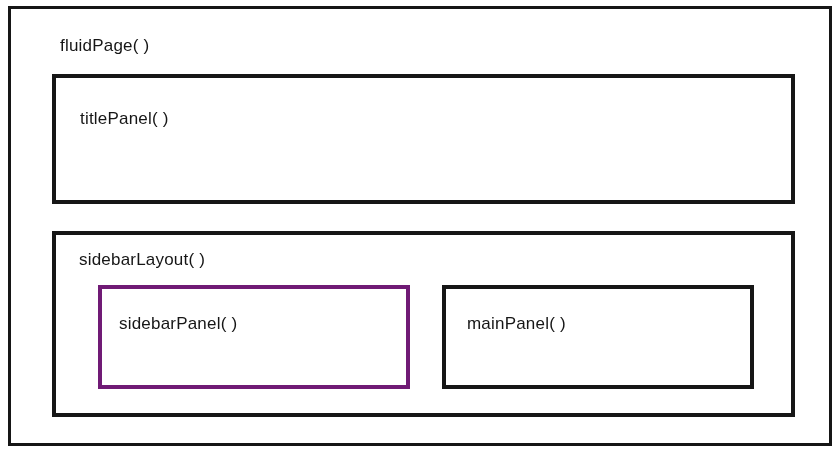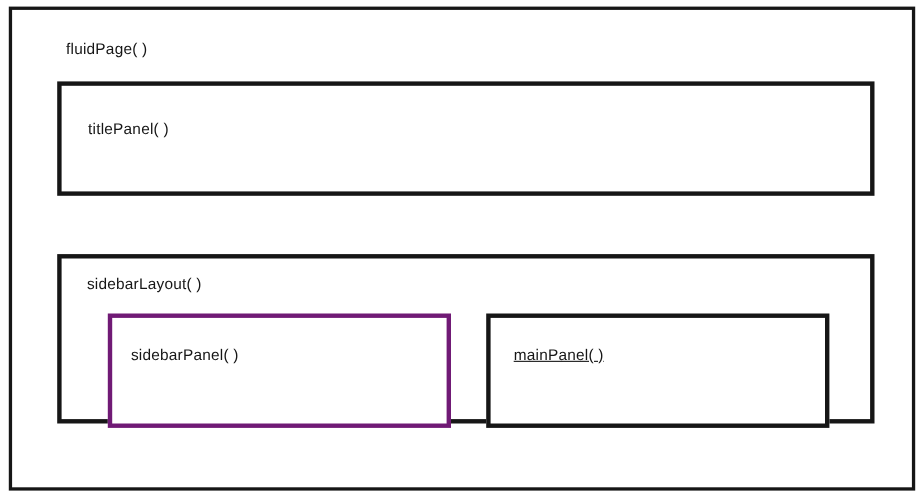--- a/index.html
+++ b/index.html
@@ -15,21 +15,21 @@
     background: #ffffff;
     overflow: hidden;
   }
   .box {
     position: absolute;
     box-sizing: border-box;
     background: #ffffff;
   }
   .label {
     position: absolute;
-    font-size: 14px;
+    font-size: 17px;
     line-height: 1;
     color: #161616;
     letter-spacing: 0.2px;
     white-space: pre;
   }
   
   .fluidpage {
     left: 8px;
     top: 6px;
     width: 824px;
@@ -38,33 +38,33 @@
   }
   .fluidpage-label {
     left: 49px;
     top: 28px;
   }
   
   .titlepanel {
     left: 41px;
     top: 65px;
     width: 743px;
-    height: 104px;
+    height: 130px;
     border: 4px solid #161616;
   }
   .titlepanel-label {
     left: 24px;
     top: 32px;
   }
   
   .sidebarlayout {
     left: 41px;
     top: 222px;
     width: 743px;
-    height: 154px;
+    height: 186px;
     border: 4px solid #161616;
   }
   .sidebarlayout-label {
     left: 23px;
     top: 16px;
   }
   
   .sidebarpanel {
     left: 42px;
     top: 50px;
@@ -80,21 +80,20 @@
   .mainpanel {
     left: 386px;
     top: 50px;
     width: 312px;
     height: 104px;
     border: 4px solid #161616;
   }
   .mainpanel-label {
     left: 21px;
     top: 26px;
-    text-decoration: underline;
   }
 </style>
 </head>
 <body>
 
 <div class="canvas">
 
   <div class="box fluidpage">
 
     <span class="label fluidpage-label">fluidPage( )</span>

